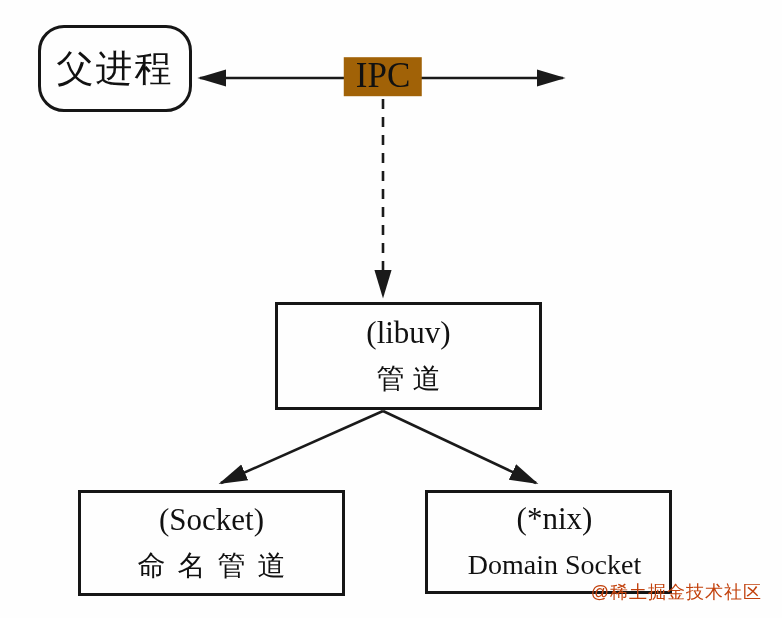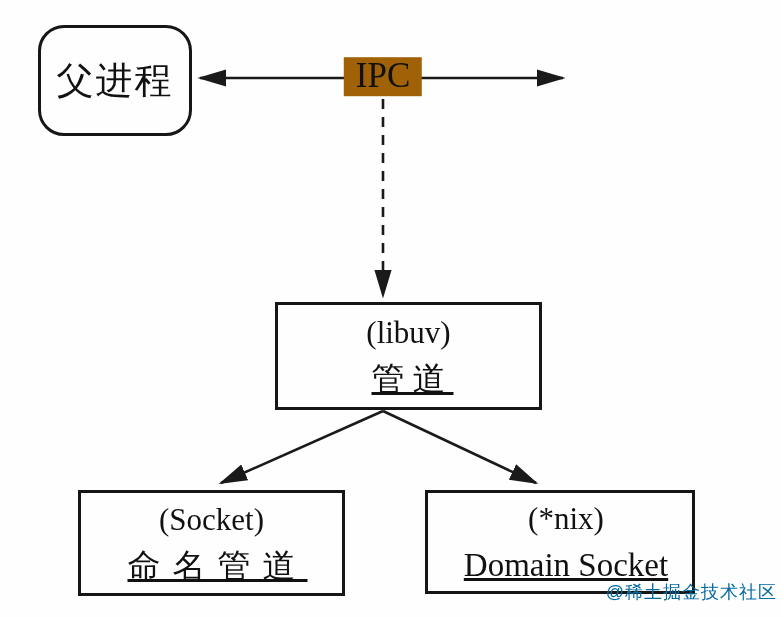--- a/index.html
+++ b/index.html
@@ -34,60 +34,59 @@
     display: flex;
     flex-direction: column;
     align-items: center;
     justify-content: center;
     text-align: center;
     box-sizing: border-box;
   }
   .node.rounded {
     border-radius: 26px;
   }
-  .node-parent  { left: 38px;  top: 25px;  width: 154px; height: 111px; }
+  .node-parent  { left: 38px;  top: 25px;  width: 154px; height: 87px; }
   .node-child   { left: 570px; top: 24px;  width: 153px; height: 112px; }
   .node-libuv   { left: 250px; top: 302px; width: 267px; height: 108px; margin-left: 25px; }
   .node-windows { left: 78px;  top: 490px; width: 267px; height: 106px; }
-  .node-nix     { left: 425px; top: 490px; width: 270px; height: 104px; padding-left: 12px; }
+  .node-nix     { left: 425px; top: 490px; width: 247px; height: 104px; padding-left: 12px; }
 
   .node-label-single {
     font-size: 37px;
     letter-spacing: 2px;
     line-height: 1;
   }
   .node-line1 {
     font-size: 31px;
     line-height: 46px;
   }
   .node-line2 {
-    font-size: 33px;
+    font-size: 28px;
     line-height: 46px;
-    text-decoration: underline;
   }
   .node-libuv .node-line2   { letter-spacing: 8px;  text-indent: 8px; }
   .node-windows .node-line2 { letter-spacing: 12px; text-indent: 12px; }
 
   .ipc-label {
     position: absolute;
     left: 383px;
     top: 78px;
     transform: translate(-50%, -54%);
     background: #a16207;
     padding: 0 12px;
     font-size: 35px;
     line-height: 1.1;
   }
   .watermark {
     position: absolute;
-    right: 5px;
+    right: 20px;
     top: 580px;
     font-size: 18px;
     letter-spacing: 1px;
-    color: #0369a1;
+    color: #c2410c;
     font-family: "Liberation Sans", "DejaVu Sans", sans-serif;
   }
 </style>
 </head>
 <body>
 
 <div class="canvas">
 
   <svg class="connector-layer" width="782" height="618" viewBox="0 0 782 618" xmlns="http://www.w3.org/2000/svg">
     <defs>

